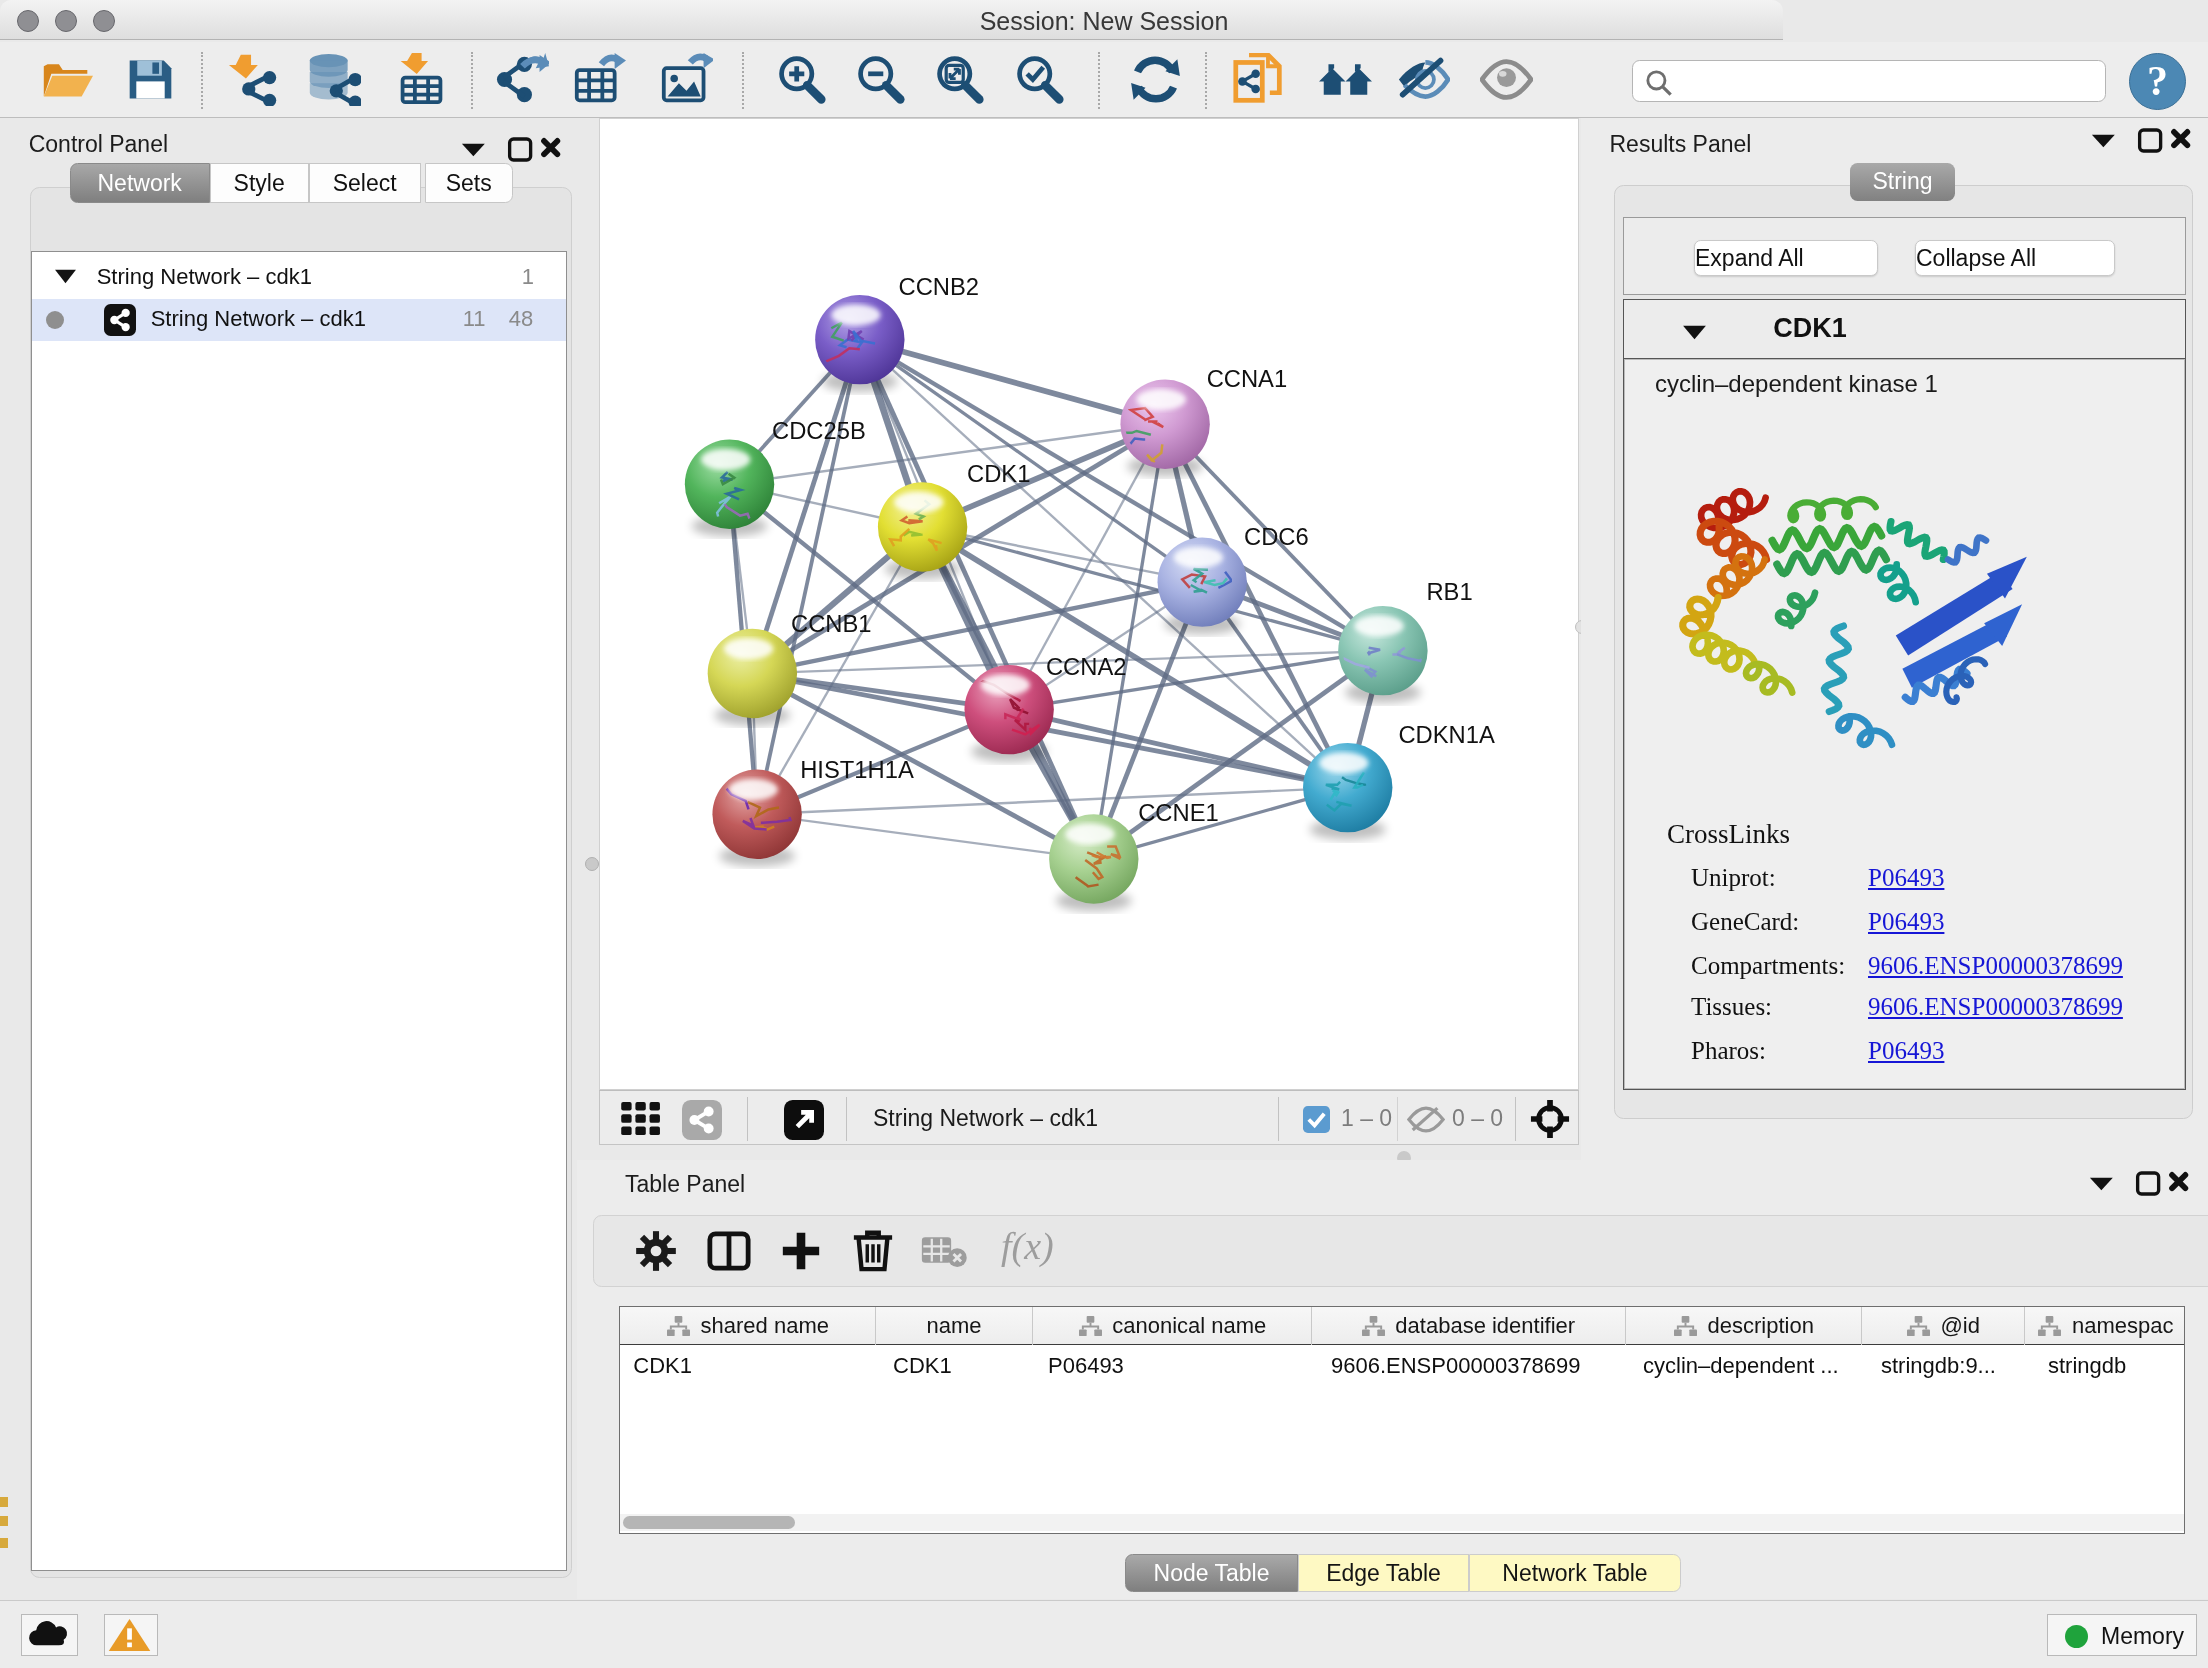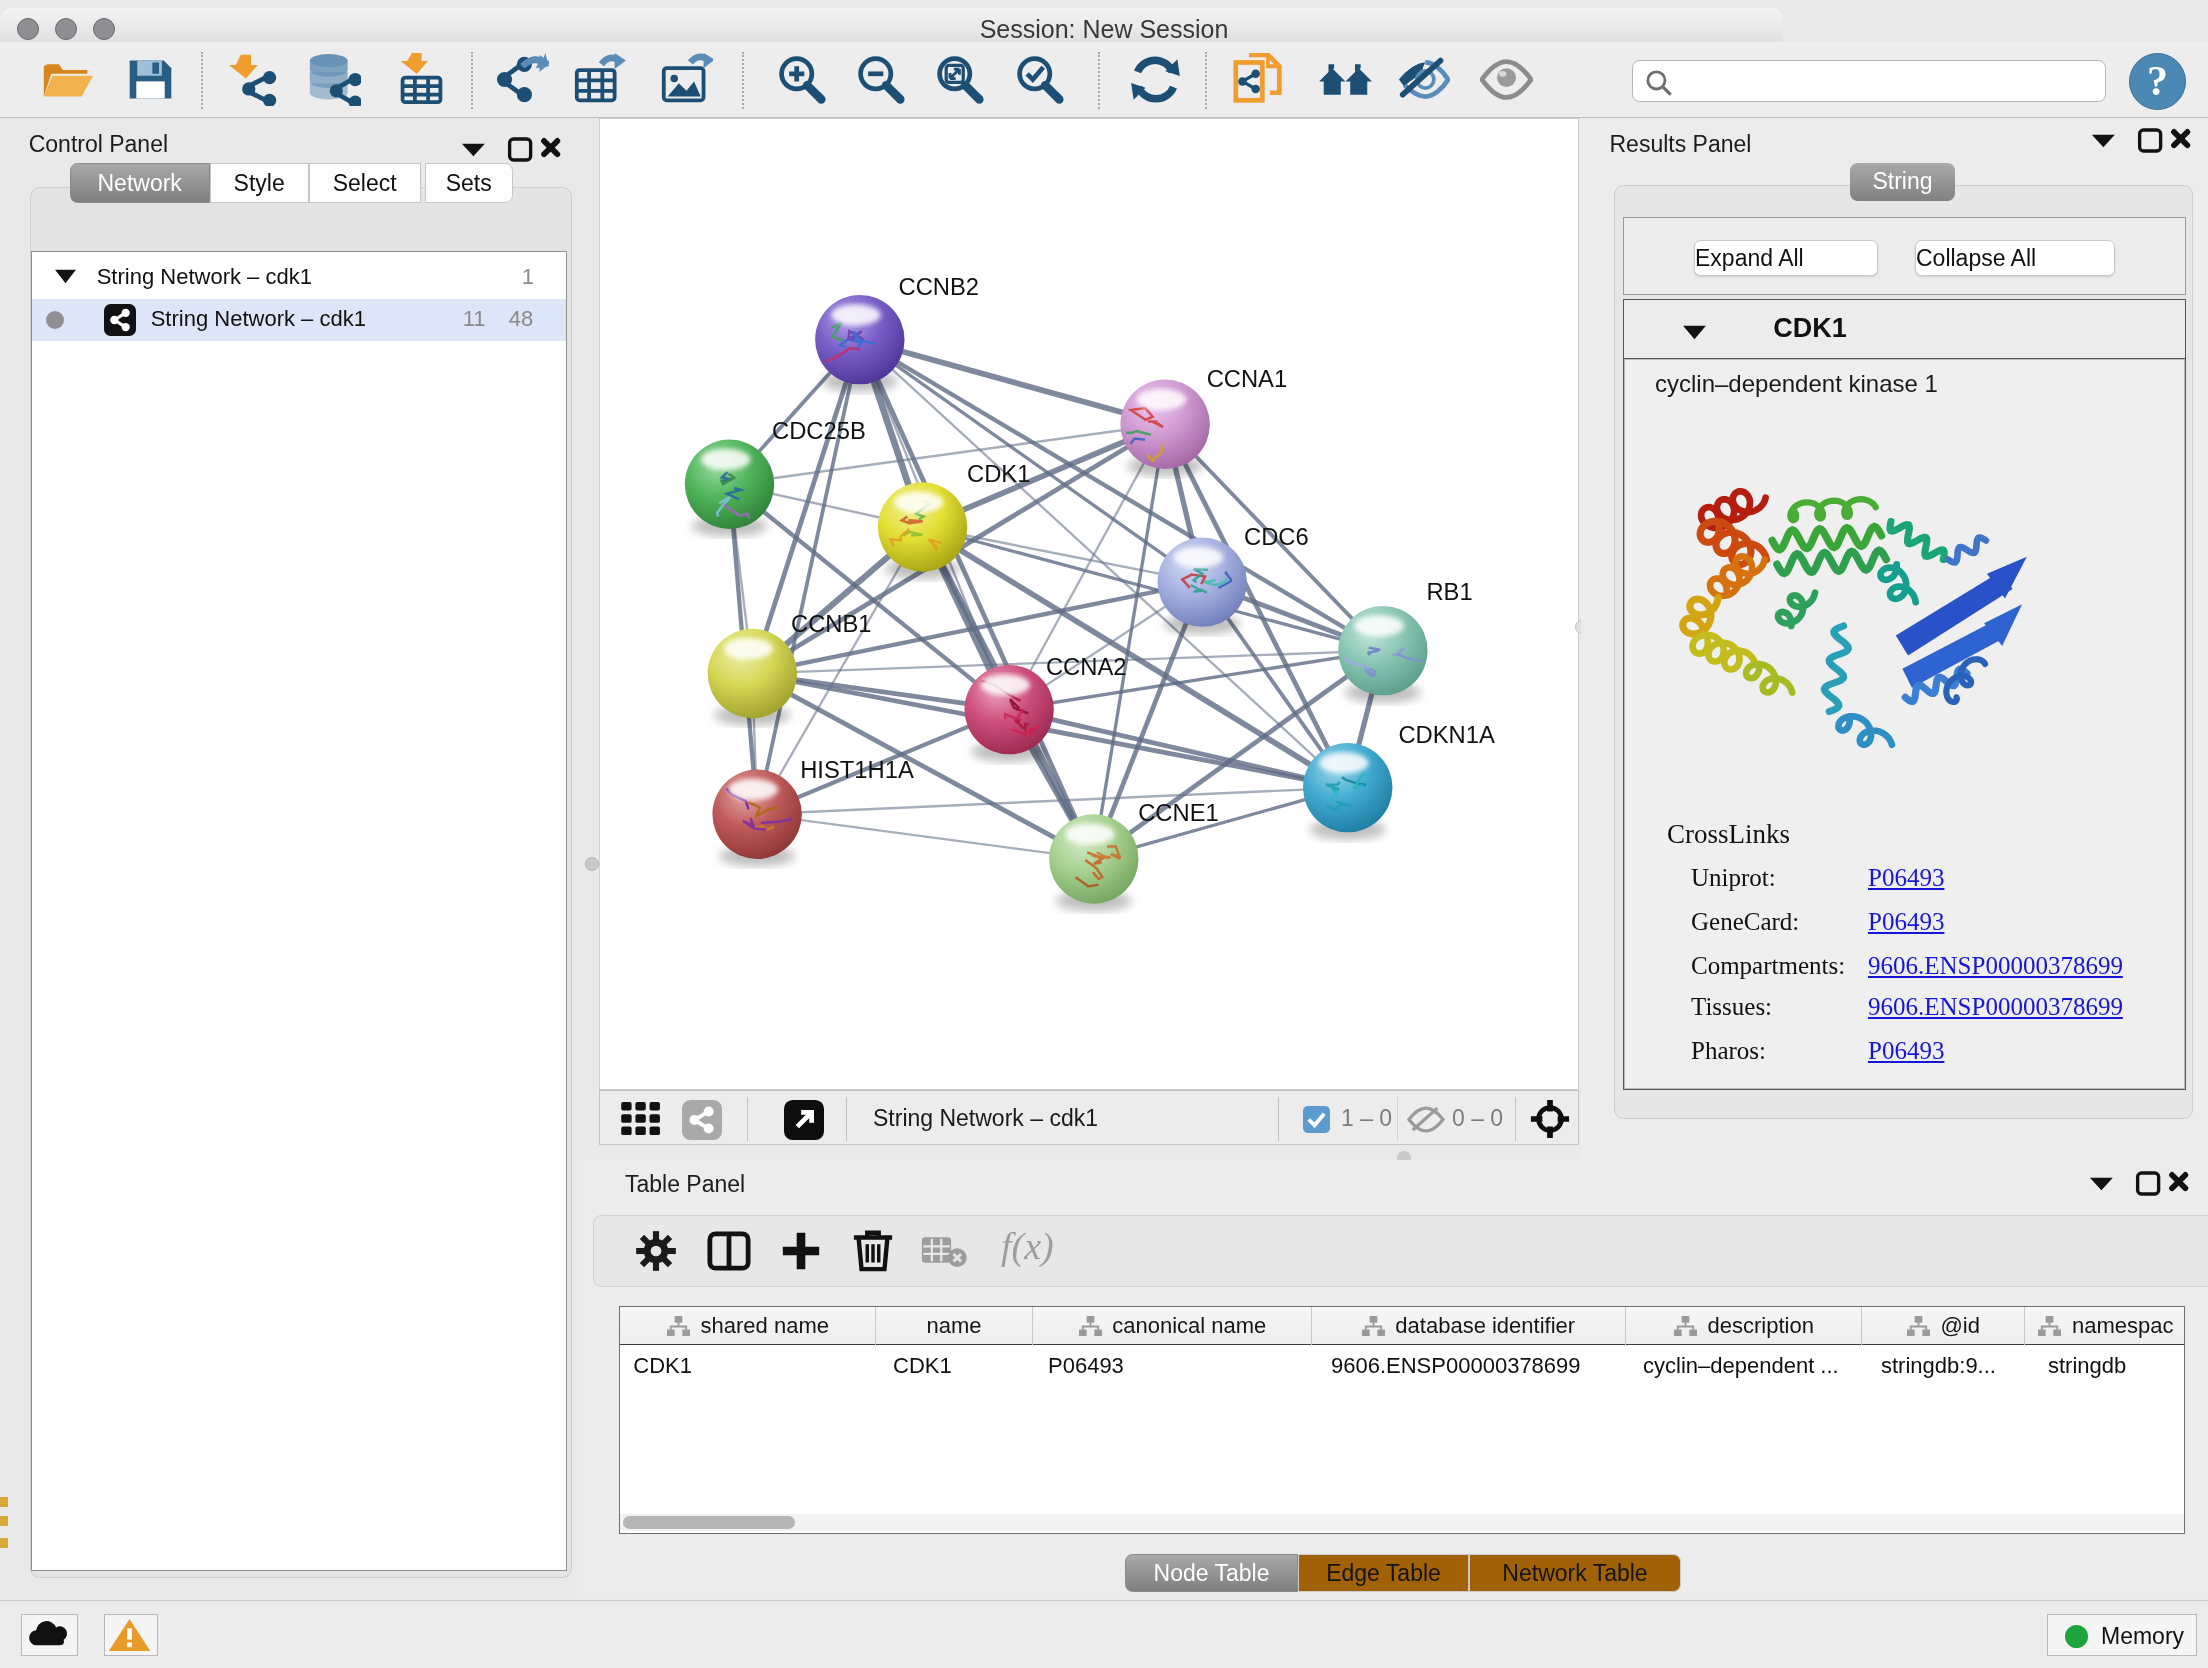--- a/index.html
+++ b/index.html
@@ -1,18 +1,18 @@
 <!DOCTYPE html>
 <html style="font-size:15px"><head><meta charset="utf-8">
 <style>
 *{margin:0;padding:0;box-sizing:border-box}
 html,body{width:2208px;height:1668px;background:#e9e9e9;font-family:"Liberation Sans",sans-serif;overflow:hidden;position:relative}
 .abs{position:absolute}
 
-#titlebar{left:0;top:8px;width:1783px;height:40px;background:linear-gradient(#f3f3f3,#dedede);border-bottom:1.9px solid #b3b3b3;border-radius:11.4px 11.4px 0 0}
+#titlebar{left:0;top:0;width:1783px;height:40px;background:linear-gradient(#f3f3f3,#dedede);border-bottom:1.9px solid #b3b3b3;border-radius:11.4px 11.4px 0 0}
 .tl{top:9.5px;width:22px;height:22px;border-radius:50%;background:#8f8f93;border:1px solid #67676c}
 #title{left:0;top:6.7px;width:2208px;text-align:center;font-size:25px;color:#383838;font-weight:500}
 
 #toolbar{left:0;top:42px;width:2208px;height:76px;background:#ededed;border-bottom:1.9px solid #bdbdbd}
 .tbi{top:11.4px;height:53px}
 .tbsep{top:9.5px;width:0;height:57px;border-left:2.9px dotted #a8a8a8}
 #searchbox{left:1632px;top:18px;width:474px;height:42px;background:#fff;border:1.9px solid #b5b5b5;border-radius:7.6px}
 
 .ptitle{font-size:23px;color:#1c1c1c}
 
@@ -30,21 +30,21 @@
 #rp-box{left:33px;top:67px;width:579px;height:934px;background:#e6e6e6;border:1px solid #cdcdcd;border-radius:9.5px}
 #rp-b1{left:42px;top:99px;width:563px;height:78px;background:#ececec;border:1.9px solid #9a9a9a}
 #rp-b2{left:42px;top:181px;width:563px;height:791px;background:#ececec;border:1.9px solid #555}
 .rbtn{position:absolute;top:22px;height:36px;background:#fff;border:1px solid #c9c9c9;border-radius:6.7px;font-size:23px;color:#111;text-align:left;line-height:34px;box-shadow:0 1px 1.9px rgba(0,0,0,.15)}
 
 #tpanel{left:577px;top:1160px;width:1631px;height:439px;background:#ececec}
 #tp-toolbar{left:16px;top:55px;width:1824px;height:72px;background:#e7e7e7;border:1px solid #d2d2d2;border-radius:8.6px}
 #tp-table{left:42px;top:146px;width:1566px;height:228px;background:#fff;border:1.9px solid #6e6e6e}
 .th{position:absolute;top:0;height:38px;border-right:1.9px solid #c9c9c9;font-size:22px;color:#161616;display:flex;align-items:center;justify-content:center;gap:9.5px}
 .td{position:absolute;top:40px;height:38px;font-size:22px;color:#101010;display:flex;align-items:center}
-.btab{position:absolute;top:0;height:38px;border:1px solid #cccccc;background:#a16207;color:#141414;font-size:23px;text-align:center;line-height:36px}
+.btab{position:absolute;top:0;height:38px;border:1px solid #cccccc;background:#fef9c3;color:#141414;font-size:23px;text-align:center;line-height:36px}
 
 #statusbar{left:0;top:1600px;width:2208px;height:68px;background:#ececec;border-top:1.9px solid #cacaca}
 .sbtn{position:absolute;top:13.3px;height:42px;background:#f5f5f5;border:1.9px solid #b9b9b9}
 a.lnk{color:#1616d6;text-decoration:underline}
 .serif{font-family:"Liberation Serif",serif}
 </style></head>
 <body>
 <div class="abs" id="titlebar">
   <div class="abs tl" style="left:17px"></div>
   <div class="abs tl" style="left:55px"></div>

